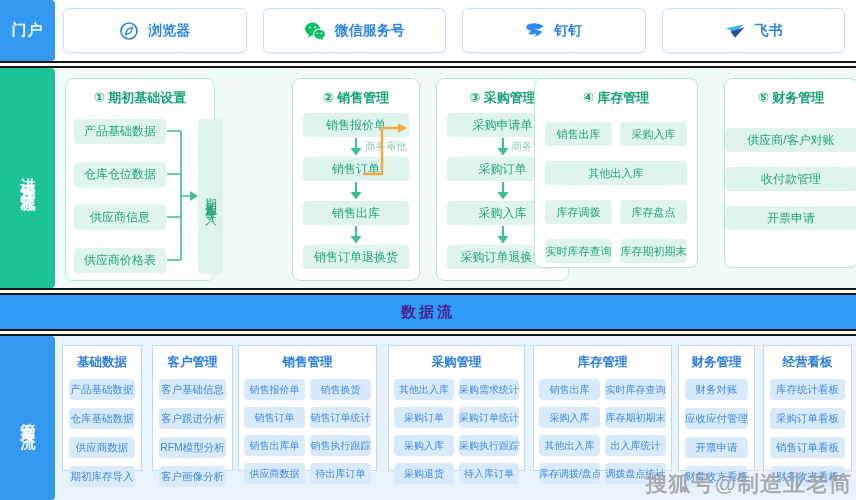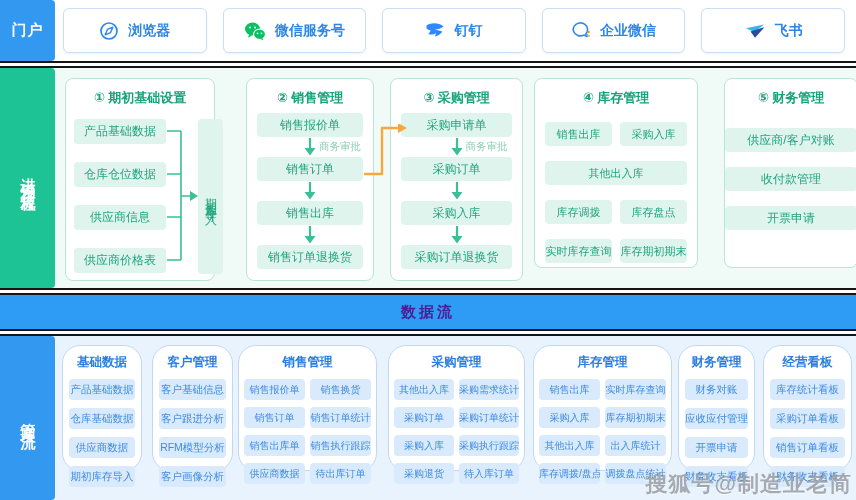--- a/index.html
+++ b/index.html
@@ -37,40 +37,40 @@
     height:24px;line-height:24px;background:#dff4ec;border-radius:4px;
     color:#21a57e;font-size:12px;text-align:center;white-space:nowrap;overflow:hidden;
   }
   
   .c1-item{position:absolute;left:8px;width:92px;height:25px;line-height:25px;}
   .c1-side{position:absolute;left:132px;top:40px;width:25px;height:155px;background:#dff4ec;border-radius:4px;
     display:flex;align-items:center;justify-content:center;}
   .c1-side .vtext{font-size:12px;font-weight:normal;color:#21a57e;letter-spacing:3px;}
   .bracket{position:absolute;left:101px;top:40px;}
   
-  .pflow{padding:0 10px;}
+  .pflow{padding:0 10px;margin-left:46px;}
   .pflow .fitem:first-of-type{margin-top:6px;}
   .arrow-row{height:20px;position:relative;display:flex;align-items:center;justify-content:center;}
   .approval{position:absolute;left:calc(50% + 9px);top:3px;font-size:10.5px;color:#92cdb7;white-space:nowrap;}
   
   .pgrid{display:grid;grid-template-columns:1fr 1fr;gap:15px 8px;margin:9px 10px 0;}
   .pgrid .fitem{font-size:11px;}
   .span2{grid-column:1 / span 2;}
   
   .pstack{margin:0 10px;}
   .pstack .fitem{margin-top:15px;}
   
   .orange-conn{position:absolute;pointer-events:none;}
   
   .dataflow{position:absolute;top:295px;left:0;width:856px;height:34px;background:#2e9bf5;
     display:flex;align-items:center;justify-content:center;color:#4c1d95;font-size:15px;font-weight:bold;letter-spacing:3px;}
   
   .mgmt{position:absolute;top:336px;left:0;width:856px;height:164px;background:#e9f3fd;}
   .mgmt-tab{height:164px;background:#3398f0;font-size:15px;}
-  .mcard{position:absolute;top:9px;height:126px;background:#fff;border:1px solid #bdd9f6;border-radius:18px;box-sizing:border-box;}
+  .mcard{position:absolute;top:9px;height:126px;background:#fff;border:1px solid #bdd9f6;border-radius:0;box-sizing:border-box;}
   .mcard-title{text-align:center;font-size:12.5px;font-weight:bold;color:#2a7de0;padding-top:8px;}
   .mitem{
     height:21px;line-height:21px;background:#d9eafc;border-radius:4px;
     color:#3f8be0;font-size:10.5px;text-align:center;white-space:nowrap;overflow:hidden;
   }
   .mstack .mitem{margin:8px 6px 0;}
   .mgrid{display:grid;grid-template-columns:1fr 1fr;gap:7px 5px;margin:8px 5px 0;}
   .mgrid .mitem{font-size:10px;}
   
   .watermark{
@@ -114,31 +114,20 @@
     <div class="portal-card">
       <span class="picon">
         <svg width="20" height="20" viewBox="0 0 20 20">
             <path d="M1.5 4.5 C6 1.2 14 1.6 18.5 5.2 C16 7.6 12.5 8.6 9.5 8.4 C12.8 9 15.6 9.6 17.3 10.8 C15.5 13.6 12.4 15.2 9.8 15.4 L11.3 11.9 C9.1 13.4 6 14 3.4 13.2 L5.8 9.4 C4.2 9.3 2.6 8.7 1.5 7.6 Z" fill="#2f88ff"></path>
           </svg>
       </span>
       <span>钉钉</span>
     </div>
     <div class="portal-card">
       <span class="picon">
-        <svg width="20" height="20" viewBox="0 0 20 20">
-            <path d="M16.6 8.2 a7.2 6.5 0 1 0 -3.8 5.9 l3.2 1.3 -0.8 -3 a6.5 6.5 0 0 0 1.4 -4.2" fill="none" stroke="#2e87e6" stroke-width="1.6" stroke-linejoin="round"></path>
-            <circle cx="15.1" cy="13.4" r="1.5" fill="#4a9df2"></circle>
-            <circle cx="17.7" cy="11" r="1.2" fill="#fb9827"></circle>
-            <circle cx="17.9" cy="14.9" r="1.1" fill="#f5c324"></circle>
-          </svg>
-      </span>
-      <span>企业微信</span>
-    </div>
-    <div class="portal-card">
-      <span class="picon">
         <svg width="22" height="20" viewBox="0 0 22 20">
             <path d="M2 7.2 L20 3.5 L10.5 11.2 Z" fill="#35b6f0"></path>
             <path d="M6.5 10.5 L20.5 6.2 L11 16.8 Z" fill="#2a4da0"></path>
           </svg>
       </span>
       <span>飞书</span>
     </div>
   </div>
 </div>
 

